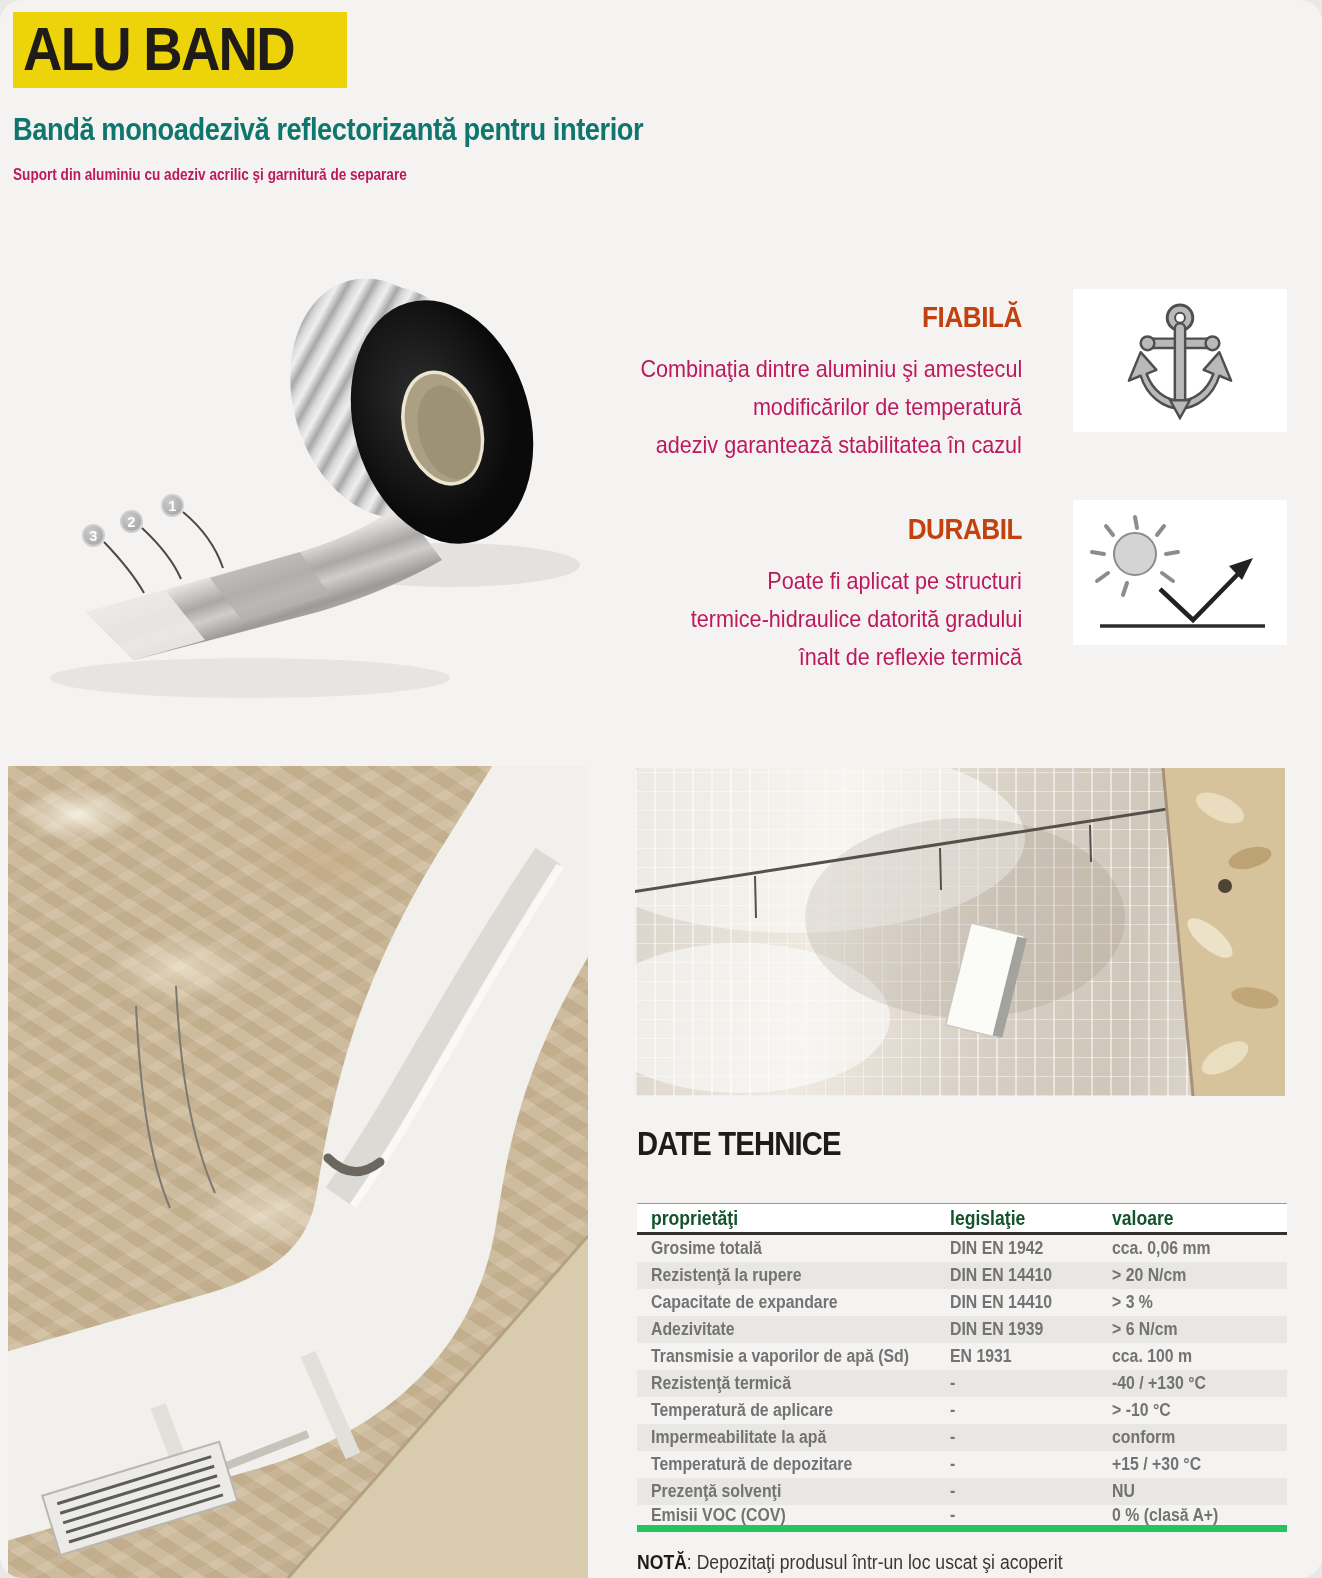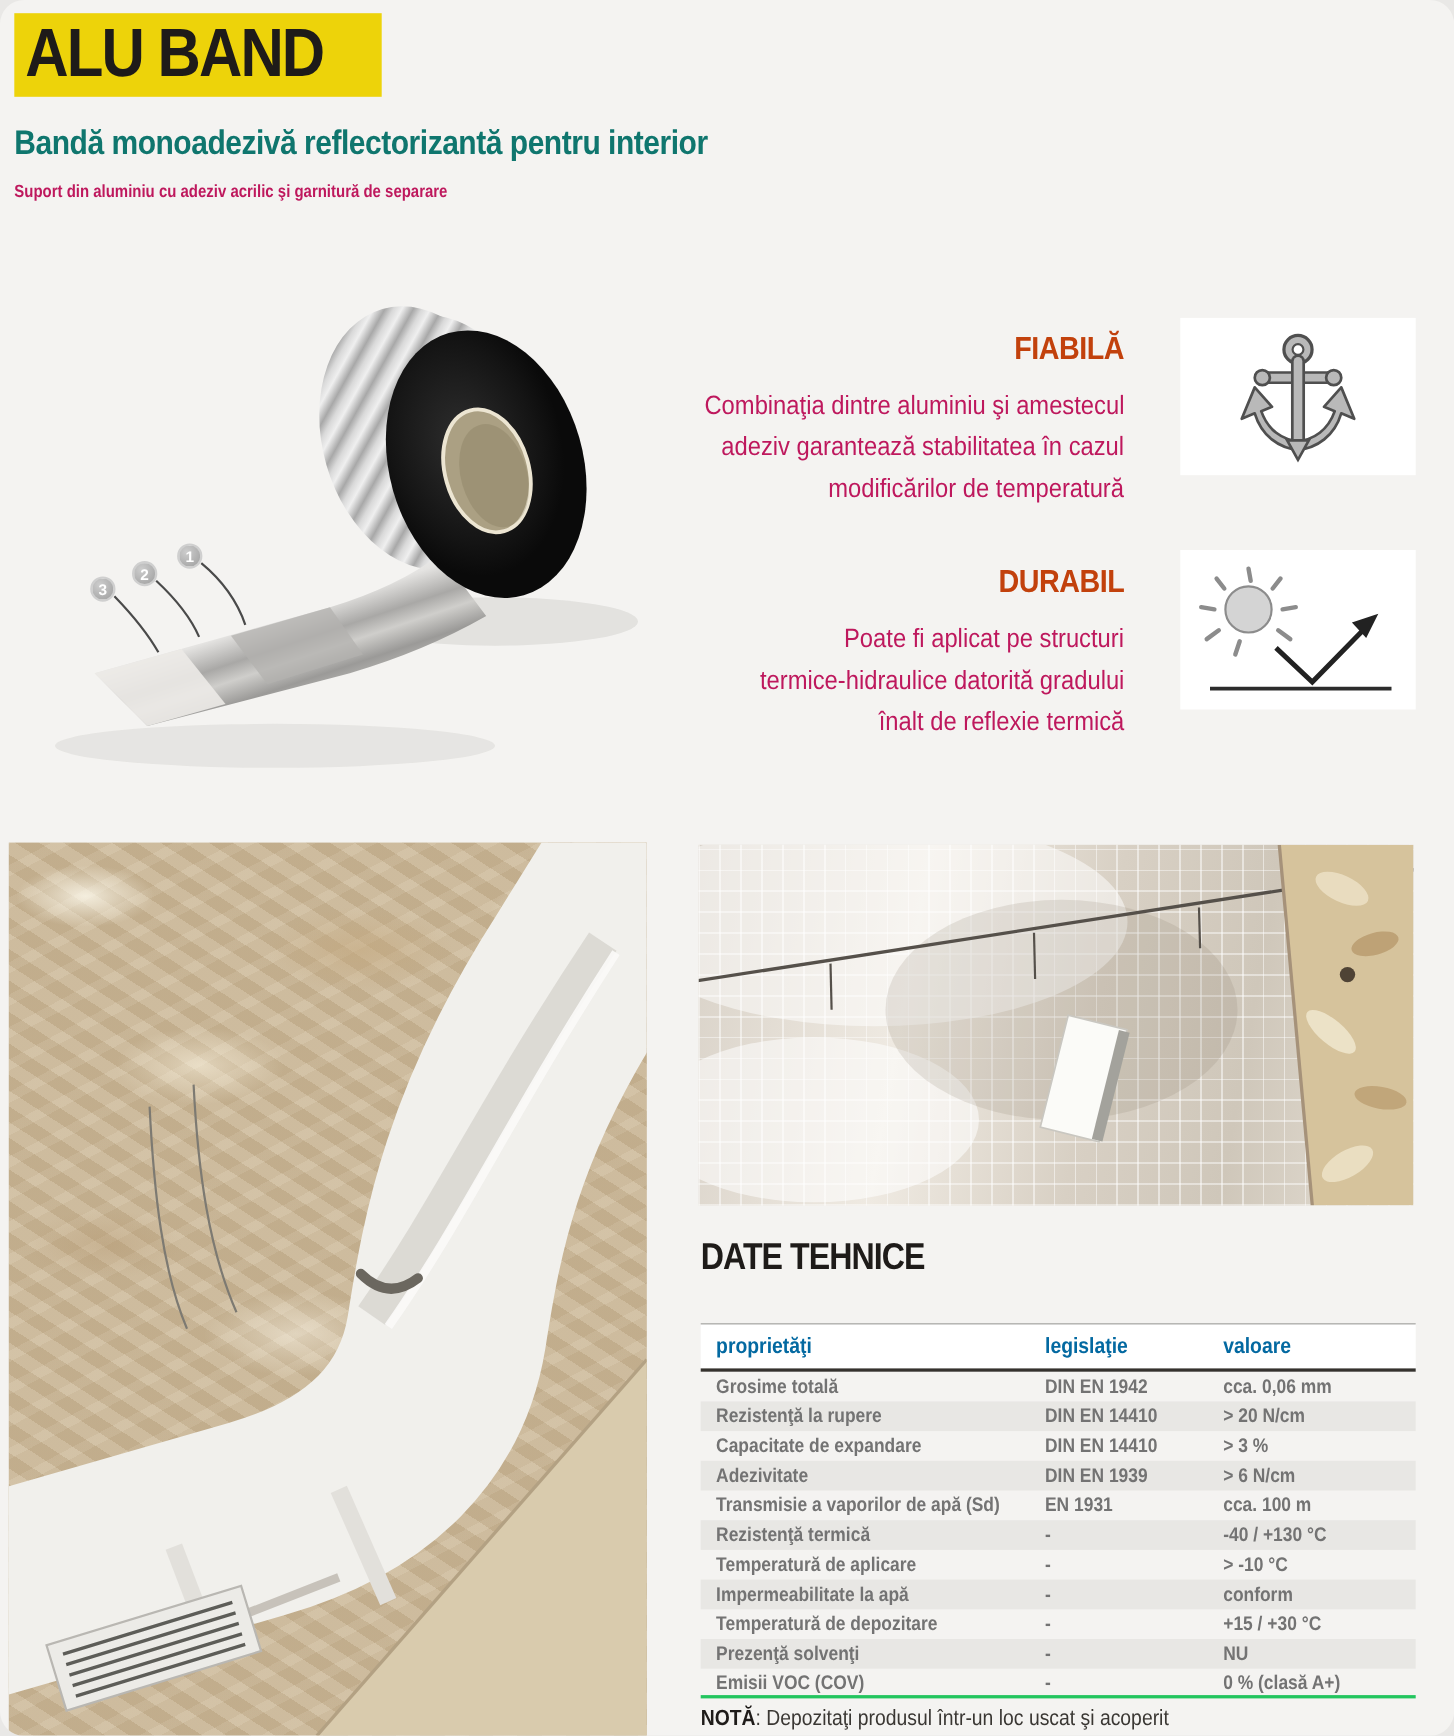--- a/index.html
+++ b/index.html
@@ -54,26 +54,26 @@
       repeating-linear-gradient(90deg, rgba(255,255,255,.5) 0 1.5px, transparent 1.5px 19px),
       repeating-linear-gradient(0deg,  rgba(255,255,255,.45) 0 1.5px, transparent 1.5px 19px),
       linear-gradient(100deg, #d9d2c8 0%, #efeae2 30%, #d8d0c4 55%, #cfc7ba 75%, #e7e1d7 100%); }
   .photo-left svg, .photo-right svg { position:absolute; left:0; top:0; }
 
   
   .tech-heading { position:absolute; left:637px; top:1124px; font-size:34px; font-weight:700;
                   letter-spacing:-1px; color:#1e1b19; }
   .tech-heading .cnd { transform:scaleX(.86); }
   .tech-table { position:absolute; left:637px; top:1203px; width:650px; }
-  .t-header { display:flex; align-items:center; height:44px; background:#ffffff;
+  .t-header { display:flex; align-items:center; height:32px; background:#ffffff;
               border-top:1px solid #9a9a96; border-bottom:3px solid #35322e;
-              font-size:20px; font-weight:700; color:#0369a1; }
+              font-size:20px; font-weight:700; color:#14532d; }
   .t-row { display:flex; align-items:center; height:27px; font-size:18px; font-weight:700; color:#737373; }
   .t-row.stripe { background:#e8e7e4; }
-  .t-table-end { border-bottom:3px solid #22c55e; }
+  .t-table-end { border-bottom:7px solid #22c55e; }
   .c1 { flex:0 0 313px; padding-left:14px; }
   .c2 { flex:0 0 162px; }
   .c3 { flex:1 1 auto; }
   .note { position:absolute; left:637px; top:1551px; font-size:20px; color:#3a3733; }
   .note b { font-weight:700; color:#1e1b19; }
 </style>
 </head>
 <body>
 
 <div class="page">
@@ -126,22 +126,22 @@
       <path d="M 104 302 Q 131 330 144 353"></path>
     </g>
   </svg>
   <div class="callout co1">1</div>
   <div class="callout co2">2</div>
   <div class="callout co3">3</div>
 
   <div class="feature-title ft1"><span class="cnd-r">FIABILĂ</span></div>
   <div class="feature-lines fl1">
     <div><span class="cnd-r">Combinaţia dintre aluminiu şi amestecul</span></div>
+    <div><span class="cnd-r">modificărilor de temperatură</span></div>
     <div><span class="cnd-r">adeziv garantează stabilitatea în cazul</span></div>
-    <div><span class="cnd-r">modificărilor de temperatură</span></div>
   </div>
   <div class="icon-box ib1">
     <svg width="118" height="126" viewBox="0 0 120 126">
       <circle cx="60" cy="19" r="13" fill="#b9b9b9" stroke="#4f4f4f" stroke-width="3"></circle>
       <circle cx="60" cy="19" r="5" fill="#ffffff" stroke="#4f4f4f" stroke-width="2"></circle>
       <line x1="30" y1="45" x2="90" y2="45" stroke="#4f4f4f" stroke-width="12" stroke-linecap="round"></line>
       <line x1="30" y1="45" x2="90" y2="45" stroke="#b9b9b9" stroke-width="7" stroke-linecap="round"></line>
       <circle cx="27" cy="45" r="7" fill="#b9b9b9" stroke="#4f4f4f" stroke-width="2.5"></circle>
       <circle cx="93" cy="45" r="7" fill="#b9b9b9" stroke="#4f4f4f" stroke-width="2.5"></circle>
       <path d="M 60 30 L 60 106" stroke="#4f4f4f" stroke-width="13" stroke-linecap="round"></path>

